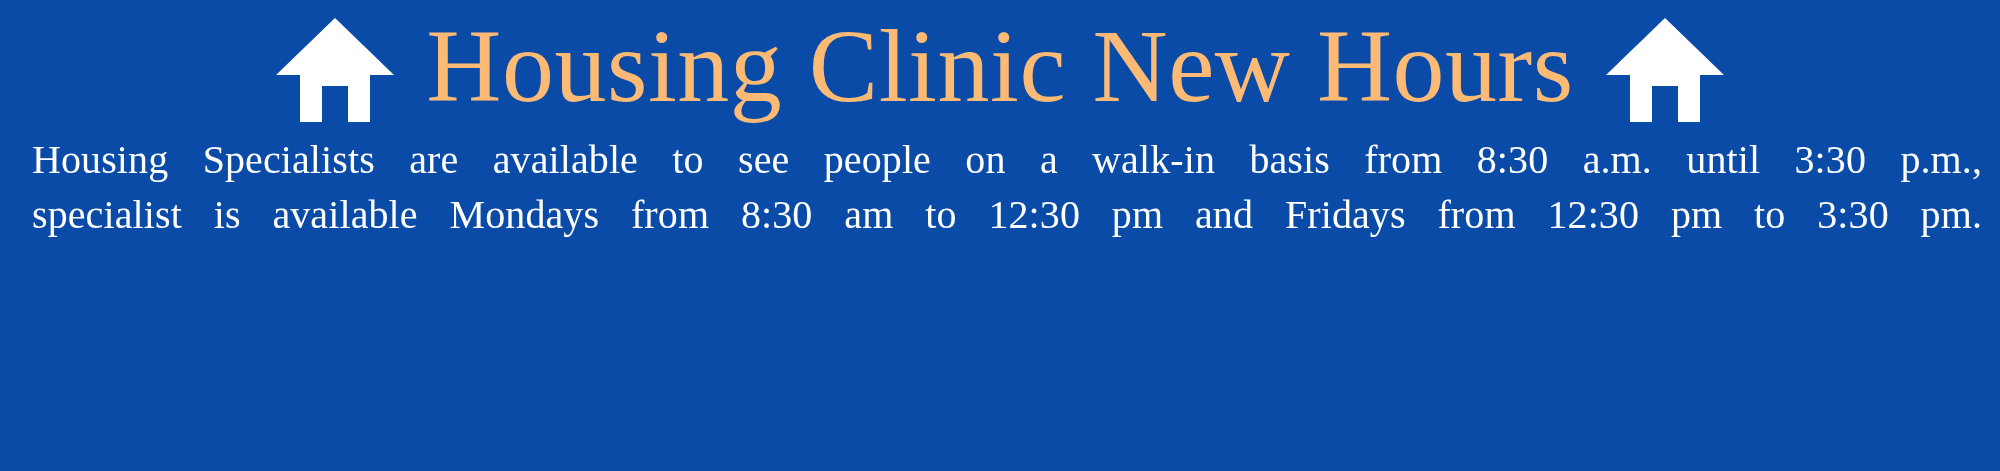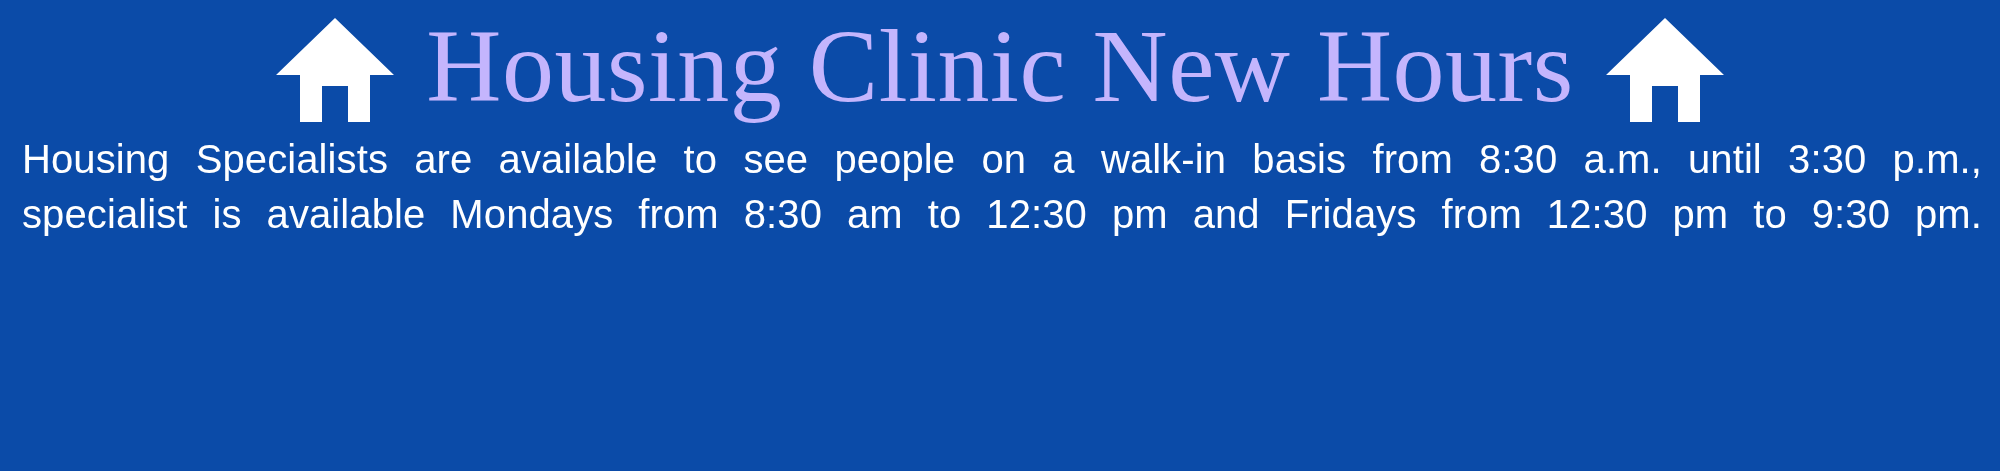--- a/index.html
+++ b/index.html
@@ -35,34 +35,34 @@
     width: 122px;
     height: 108px;
     flex: 0 0 auto;
   }
 
   .banner-title {
     font-family: "Liberation Serif", "DejaVu Serif", serif;
     font-size: 104px;
     line-height: 1.0;
     font-weight: 400;
-    color: #c4b5fd;
+    color: #fdba74;
     white-space: nowrap;
     letter-spacing: 0.5px;
     margin: 0;
     padding: 0 4px;
     transform: translateY(-4px);
   }
 
   
   .banner-body {
     margin: 0;
-    padding: 0 18px 0 22px;
+    padding: 0 18px 0 32px;
     color: #ffffff;
-    font-family: Liberation Sans, sans-serif;
+    font-family: Liberation Serif, serif;
     font-size: 40px;
     line-height: 55px;
     font-weight: 400;
     text-align: justify;
     text-justify: inter-word;
     letter-spacing: 0.1px;
   }
 
   
   .banner-body .just-line {
@@ -96,16 +96,16 @@
     <span class="house-icon-wrap">
       <svg class="house-icon" viewBox="0 0 122 108" xmlns="http://www.w3.org/2000/svg" aria-hidden="true">
         <path d="M61 2 L120 59 L96 59 L96 106 L74 106 L74 70 L48 70 L48 106 L26 106 L26 59 L2 59 Z" fill="#ffffff"></path>
       </svg>
     </span>
 
   </div>
 
   <div class="banner-body">
     <span class="just-line">Housing Specialists are available to see people on a walk-in basis from 8:30 a.m. until 3:30 p.m.,</span>
-    <span class="just-line">specialist is available Mondays from 8:30 am to 12:30 pm and Fridays from 12:30 pm to 9:30 pm.</span>
+    <span class="just-line">specialist is available Mondays from 8:30 am to 12:30 pm and Fridays from 12:30 pm to 3:30 pm.</span>
   </div>
 
 </div>
 
 </body></html>

